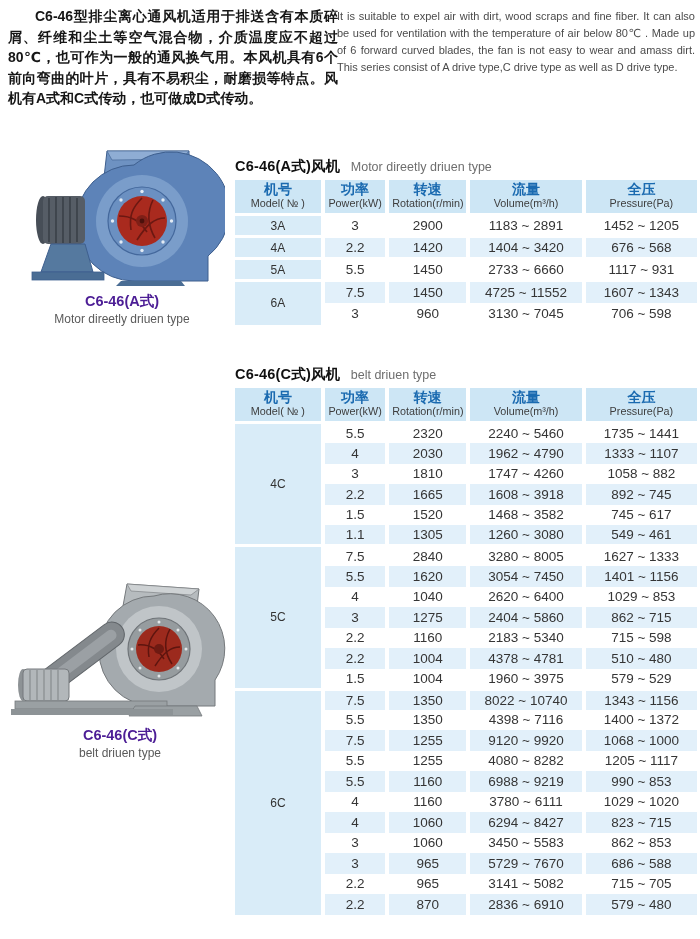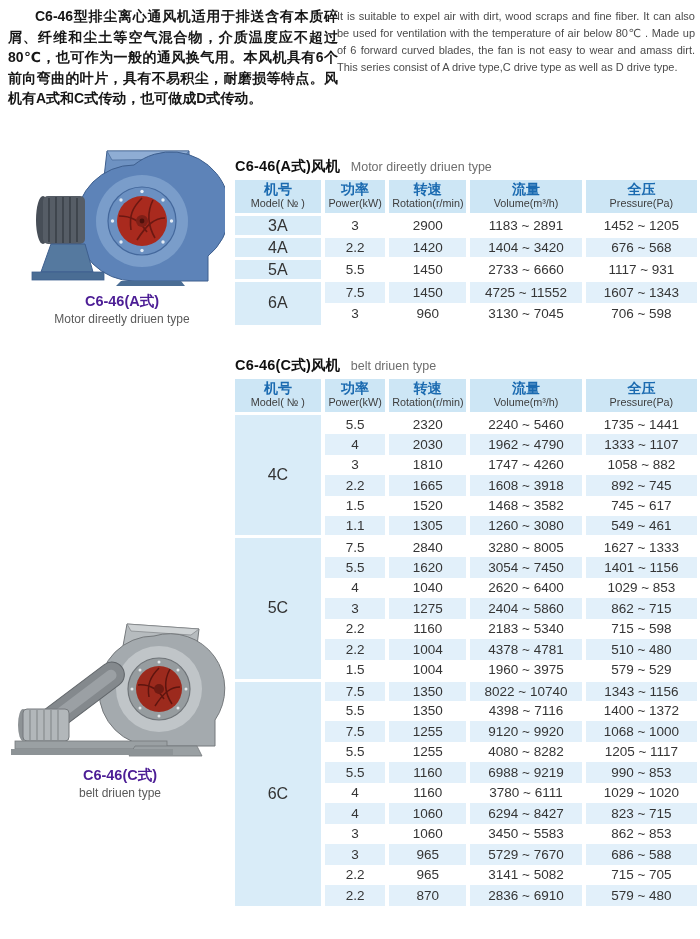--- a/index.html
+++ b/index.html
@@ -31,21 +31,21 @@
     border-right:4px solid #fff;border-bottom:3px solid #fff;vertical-align:middle;}
   .spec-table th:last-child{border-right:0;}
   .th-zh{display:block;font-size:14px;font-weight:bold;color:var(--header-text);line-height:15px;}
   .th-en{display:block;font-size:10.8px;font-weight:normal;color:#3d3d3d;line-height:12px;}
   .spec-table td{text-align:center;vertical-align:middle;font-size:13.5px;color:#353535;
     border-right:4px solid #fff;background:#fff;}
   .spec-table td:last-child{border-right:0;}
   .t1 td{height:22px;}
   .t2 td{height:20.5px;}
   .spec-table tr.stripe td{background:var(--stripe-bg);}
-  .spec-table td.model-cell{background:var(--model-bg)!important;font-size:16px;color:#333;}
+  .spec-table td.model-cell{background:var(--model-bg)!important;font-size:12px;color:#333;}
   .spec-table tr.group-start td{border-top:3px solid #fff;}
   col.c-model{width:19%;} col.c-power{width:14%;} col.c-rot{width:17.5%;}
   col.c-vol{width:25%;} col.c-press{width:24.5%;}
 
   
   .fan-fig{position:absolute;text-align:center;}
   .fan-caption{font-size:14.5px;font-weight:bold;color:#4c1d95;margin-top:2px;}
   .fan-subcaption{font-size:12px;color:#5a5a5a;margin-top:1px;}
 </style>
 </head>
@@ -177,21 +177,21 @@
           <tr>
             <td>3</td>
             <td>960</td>
             <td>3130 ~ 7045</td>
             <td>706 ~ 598</td>
           </tr>
         </tbody>
     </table>
   </div>
 
-  <figure class="fan-fig" style="left:6px;top:618px;width:228px;">
+  <figure class="fan-fig" style="left:6px;top:578px;width:228px;">
     <svg width="226" height="142" viewBox="0 0 226 142">
 
       <polygon points="120,6 192,11 189,36 116,28" fill="#b6bbbe" stroke="#75797c" stroke-width="1"></polygon>
       <polygon points="120,6 192,11 184,17 124,13" fill="#ced2d4" stroke="#75797c" stroke-width="0.6"></polygon>
 
       <path d="M147,18 A55,55 0 0 0 92,73 A55,55 0 0 0 147,128 L208,128 L208,102 A55,55 0 0 0 147,18 Z" fill="#a4aaae" stroke="#75797c" stroke-width="1"></path>
       <circle cx="152" cy="71" r="43" fill="#c0c5c8"></circle>
       <circle cx="152" cy="71" r="31" fill="#969c9f" stroke="#6f7478" stroke-width="1.2"></circle>
       <g fill="#e4e7e9">
         <circle cx="152" cy="44" r="1.5"></circle>
@@ -230,21 +230,21 @@
       <rect x="8" y="123" width="152" height="8" fill="#9aa0a3" stroke="#75797c" stroke-width="0.8"></rect>
       <polygon points="128,128 190,128 195,138 122,138" fill="#9aa0a3" stroke="#75797c" stroke-width="0.8"></polygon>
       <rect x="4" y="131" width="162" height="6" fill="#8d9396"></rect>
     </svg>
     <figcaption>
       <div class="fan-caption">C6-46(C式)</div>
       <div class="fan-subcaption">belt driuen type</div>
     </figcaption>
   </figure>
 
-  <div class="tbl-section" style="left:235px;top:356px;">
+  <div class="tbl-section" style="left:235px;top:365px;">
     <div class="tbl-title">
       <span class="zh">C6-46(C式)风机</span>
       <span class="en">belt driuen type</span>
     </div>
     <table class="spec-table t2">
       <colgroup>
           <col class="c-model">
           <col class="c-power">
           <col class="c-rot">
           <col class="c-vol">

